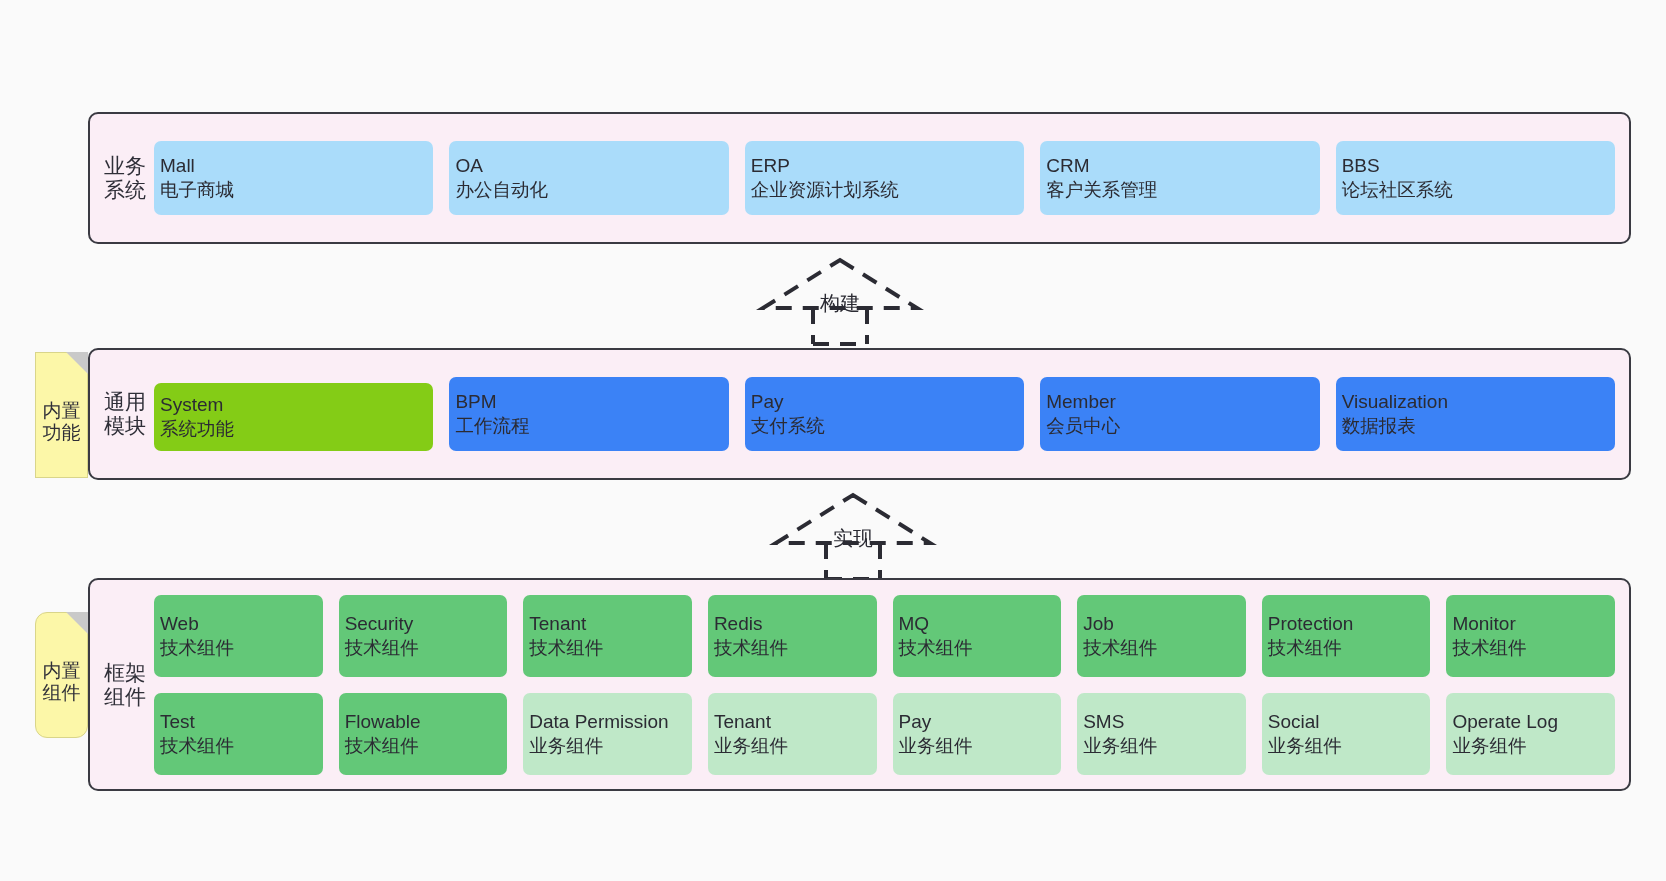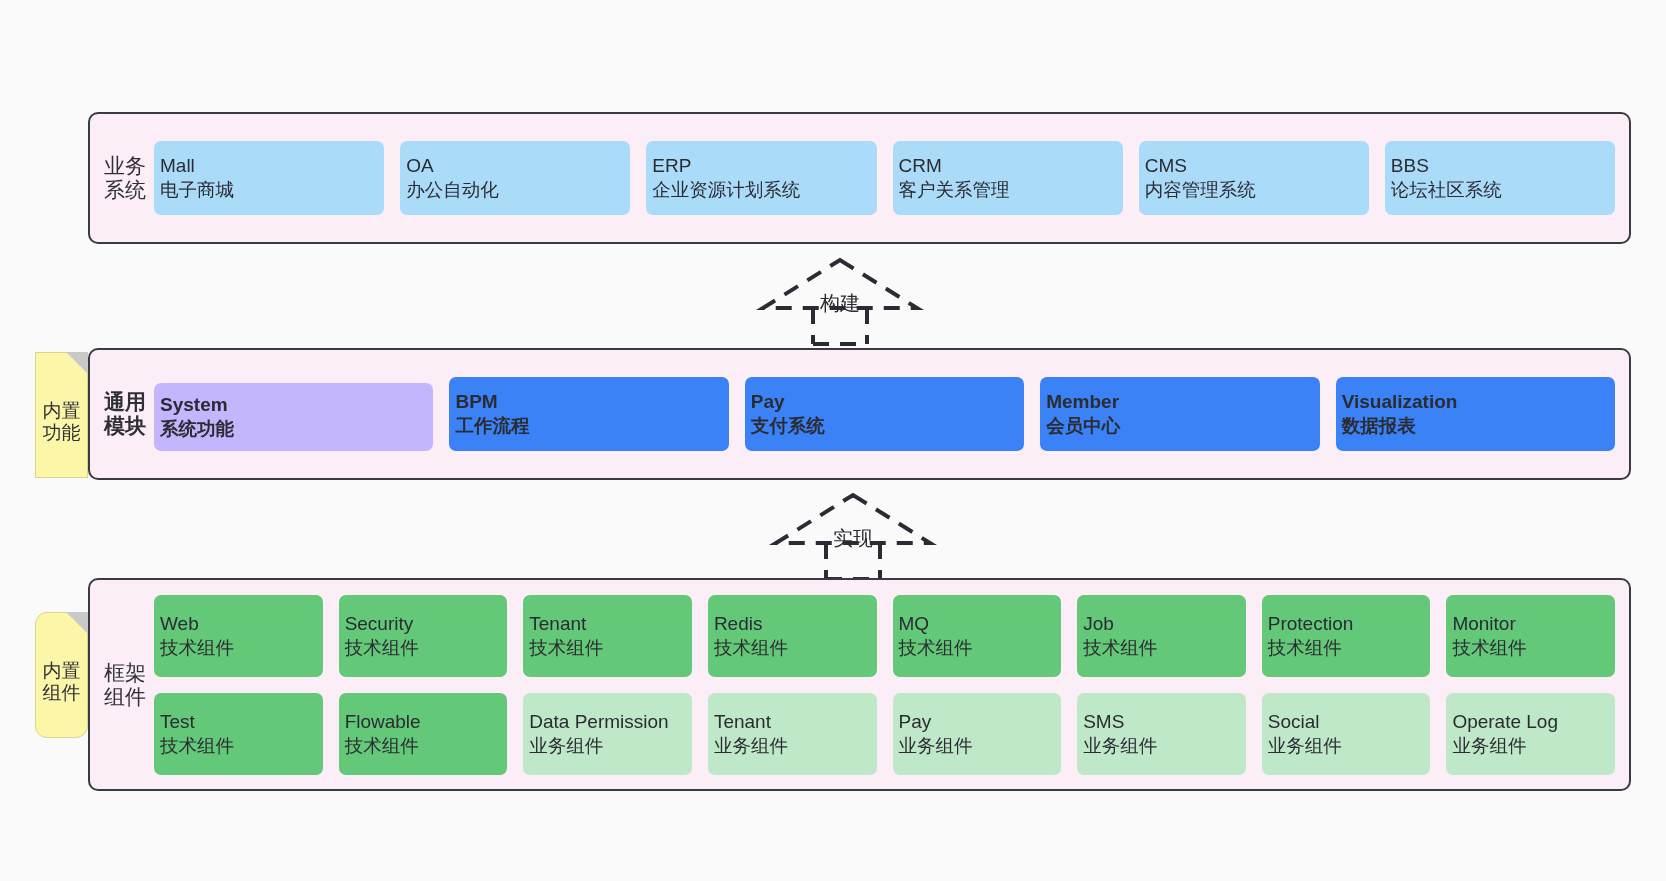--- a/index.html
+++ b/index.html
@@ -56,28 +56,28 @@
     font-size: 19px;
     color: #2b2b33;
     line-height: 1.28;
     text-align: center;
     padding: 20px 6px;
   }
   .card .sub { font-size: 18.5px; }
 
   
   .c-blue       { background: #aadcfa; }
-  .c-red-strong { background: #c4b5fd; margin-top: 6px; }
+  .c-red-strong { background: #84cc16; margin-top: 6px; }
   .c-red-soft   { background: #3b82f6; }
   .c-green-strong { background: #63c878; }
   .c-green-soft   { background: #bfe8c8; }
 
   
   #layer-business { left: 88px;  top: 112px; width: 1543px; height: 132px; }
-  #layer-common   { left: 88px;  top: 348px; width: 1543px; height: 132px; font-weight: bold; }
+  #layer-common   { left: 88px;  top: 348px; width: 1543px; height: 132px; }
   #layer-frame    { left: 88px;  top: 578px; width: 1543px; height: 213px; }
   #layer-business .layer-body,
   #layer-common   .layer-body { padding-top: 0; padding-bottom: 0; }
   #layer-business .row,
   #layer-common   .row { max-height: 74px; }
   #layer-frame .row { max-height: 82px; }
 
   
   .note {
     position: absolute;
@@ -140,24 +140,20 @@
         </div>
         <div class="card c-blue">
           <div>ERP</div>
           <div class="sub">企业资源计划系统</div>
         </div>
         <div class="card c-blue">
           <div>CRM</div>
           <div class="sub">客户关系管理</div>
         </div>
         <div class="card c-blue">
-          <div>CMS</div>
-          <div class="sub">内容管理系统</div>
-        </div>
-        <div class="card c-blue">
           <div>BBS</div>
           <div class="sub">论坛社区系统</div>
         </div>
       </div>
     </div>
   </div>
 
   <div class="connector" id="conn-build">
     <svg width="190" height="88" viewBox="0 0 190 88">
       <path d="M95 4 L172 52 L18 52 Z" fill="none" stroke="#2b2b33" stroke-width="4" stroke-dasharray="16 11" stroke-linecap="butt"></path>

